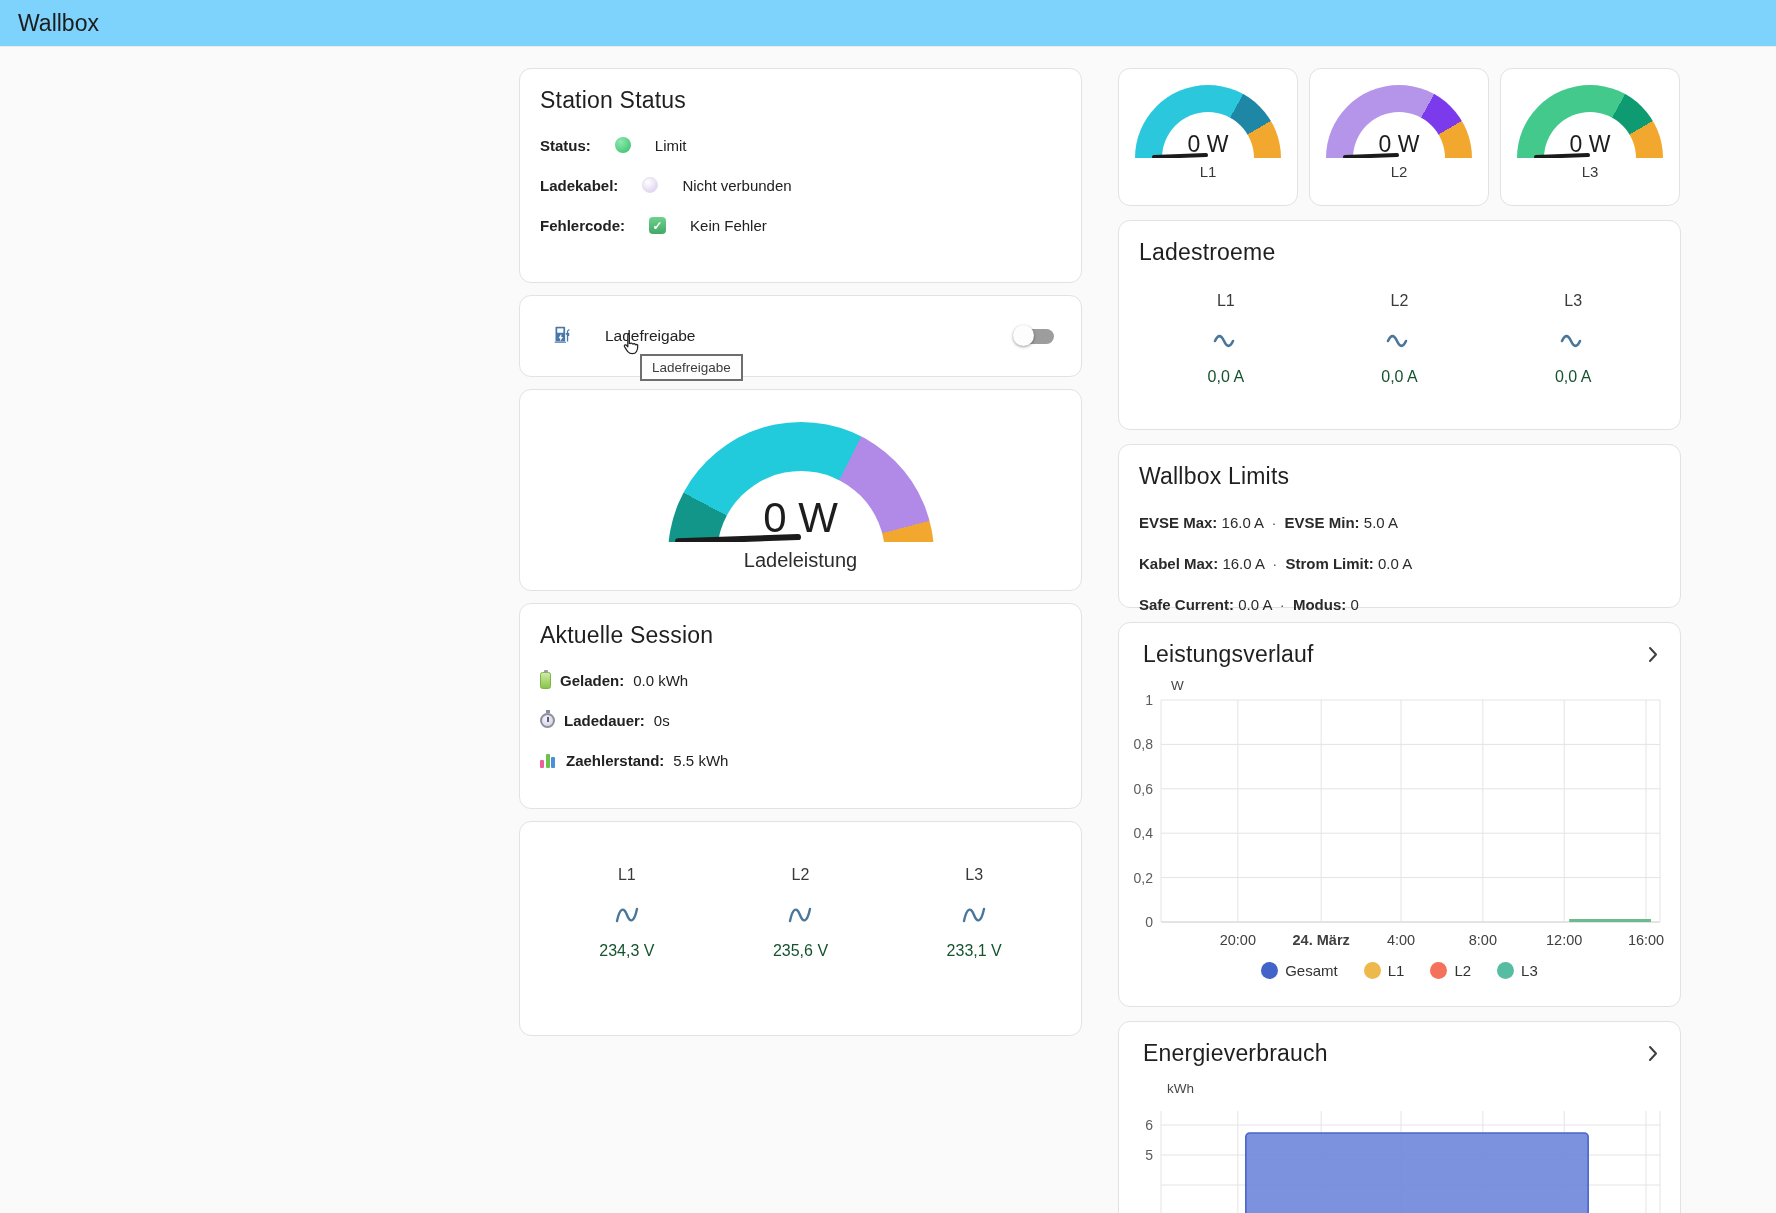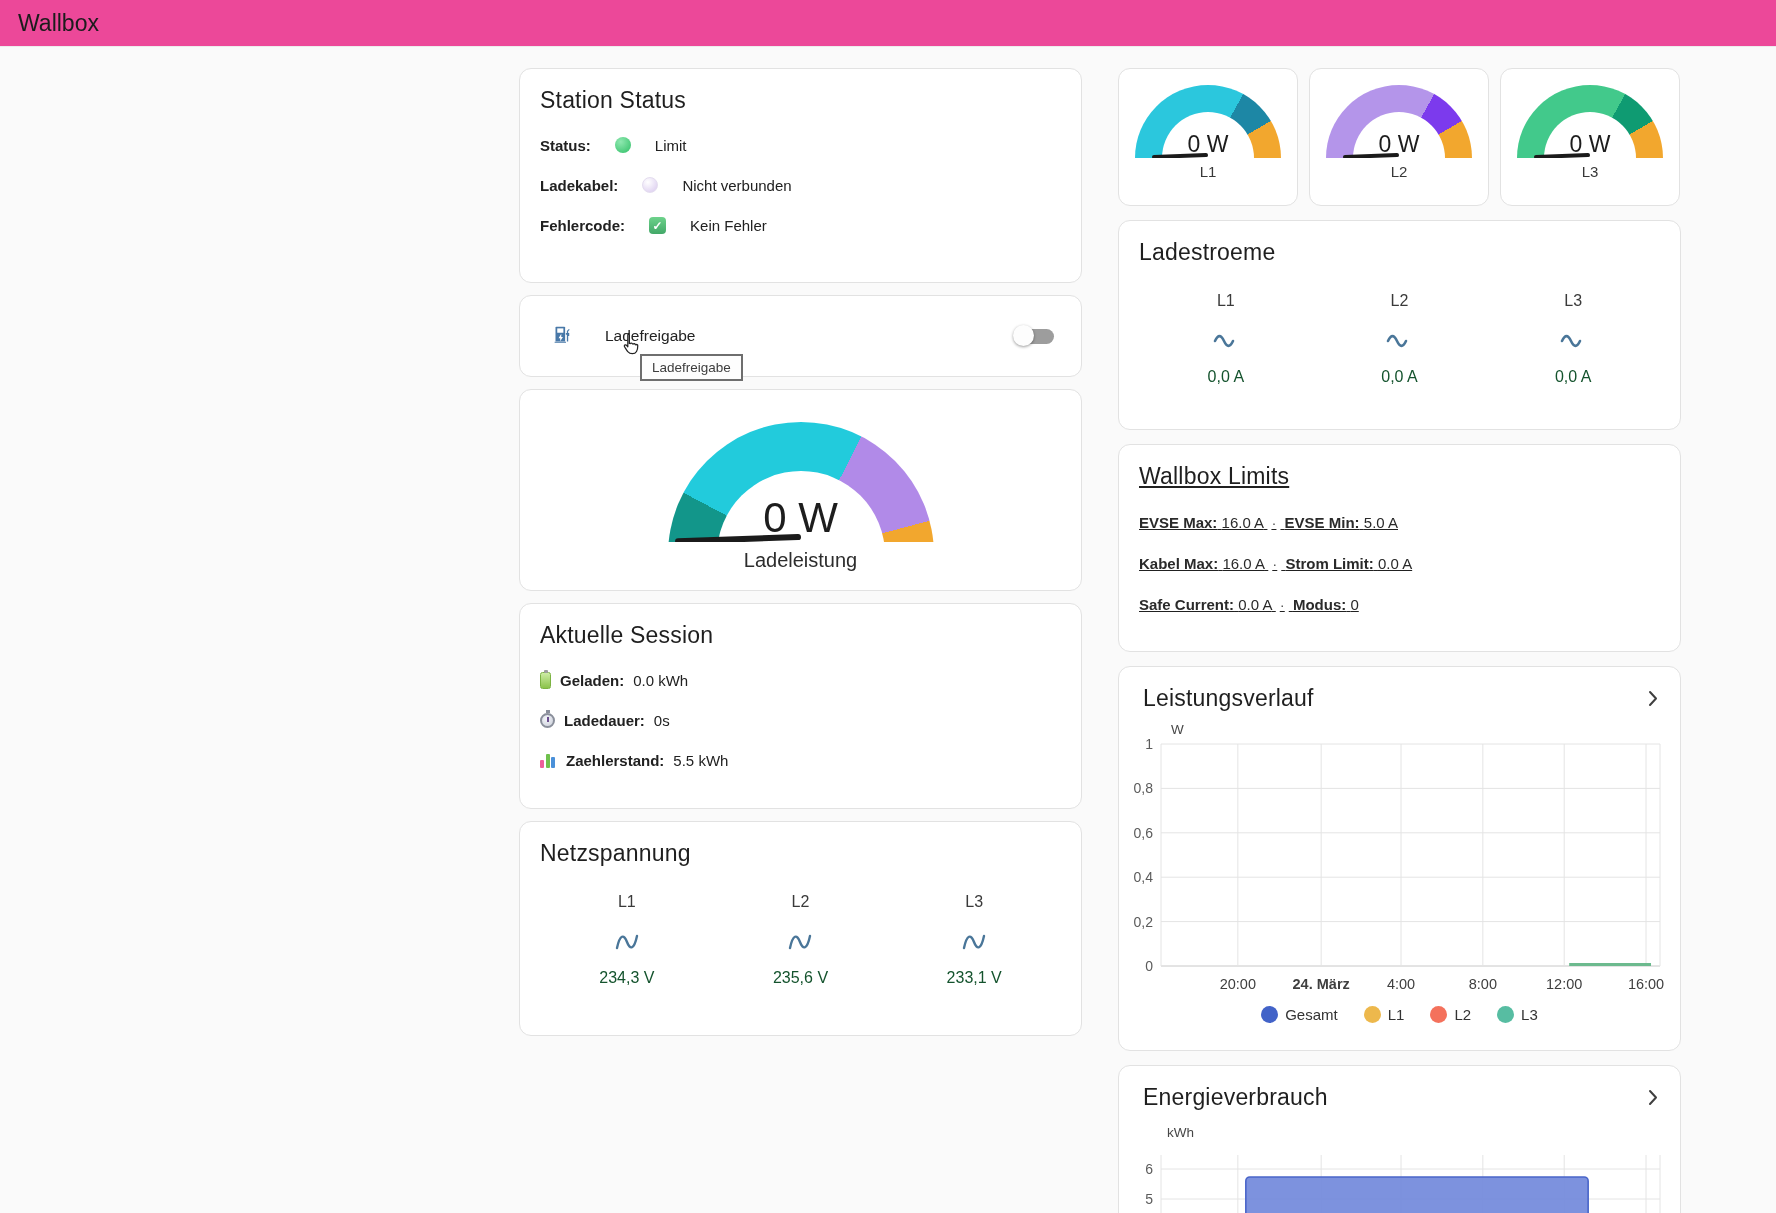--- a/index.html
+++ b/index.html
@@ -4,21 +4,21 @@
 <style>
   * { margin:0; padding:0; box-sizing:border-box; }
   html,body { width:1776px; height:1213px; overflow:hidden; }
   body {
     font-family:"Liberation Sans", sans-serif;
     background:#fafafa; color:#212121; position:relative;
   }
   
   .app-header{
     position:absolute; left:0; top:0; width:1776px; height:47px;
-    background:#ec4899; border-bottom:1px solid #ececec;
+    background:#7dd3fc; border-bottom:1px solid #ececec;
     display:flex; align-items:center; padding-left:18px;
   }
   .app-header .title{ font-size:23px; color:#1c1c1c; }
 
   
   .col{ position:absolute; display:flex; flex-direction:column; }
   .col-left { left:519px; top:68px; width:563px; gap:12px; }
   .col-right{ left:1118px; top:68px; width:563px; gap:14px; }
 
   .card{
@@ -82,21 +82,21 @@
 
   
   .card-phases{ height:210px; }
   .phase-grid{ display:grid; grid-template-columns:repeat(3,1fr); text-align:center; margin-top:26px; }
   .phase-grid .pl{ font-size:16px; color:#3a3a3a; }
   .phase-grid .pi{ margin-top:18px; height:26px; display:flex; align-items:center; justify-content:center; }
   .phase-grid .pv{ margin-top:14px; font-size:16px; color:#14532d; }
   .card-netz{ height:215px; }
 
   
-  .card-limits{ height:208px;text-decoration:underline; }
+  .card-limits{ height:164px; }
   .limit-line{ margin-top:24px; font-size:15px; color:#2a2a2a; }
   .limit-line b{ font-weight:bold; }
   .sep{ color:#555; padding:0 4px; }
 
   
   .card-session{ height:206px; }
   .sess-row{ display:flex; align-items:center; gap:9px; margin-top:23px; font-size:15px; }
   .sess-row .lbl{ font-weight:bold; }
   .icon-battery{ width:11px; height:17px; border:1px solid #7cb342; border-radius:2.5px;
     background:linear-gradient(#cdeca4,#8bc34a); position:relative; display:inline-block; }
@@ -194,21 +194,20 @@
           <i class="b1"></i>
           <i class="b2"></i>
           <i class="b3"></i>
         </span>
       <span class="lbl">Zaehlerstand:</span>
       <span>5.5 kWh</span>
     </div>
   </section>
 
   <section class="card card-netz">
-    <h2>Netzspannung</h2>
     <div class="phase-grid">
       <div class="pl">L1</div>
       <div class="pl">L2</div>
       <div class="pl">L3</div>
       <div class="pi">
           <svg width="26" height="24" viewBox="0 0 26 22">
             <path d="M3 17 C6 3,10 3,13 11 C16 19,20 19,23 5" stroke="#4a7699" stroke-width="2.4" fill="none" stroke-linecap="round"></path>
           </svg>
         </div>
       <div class="pi">

